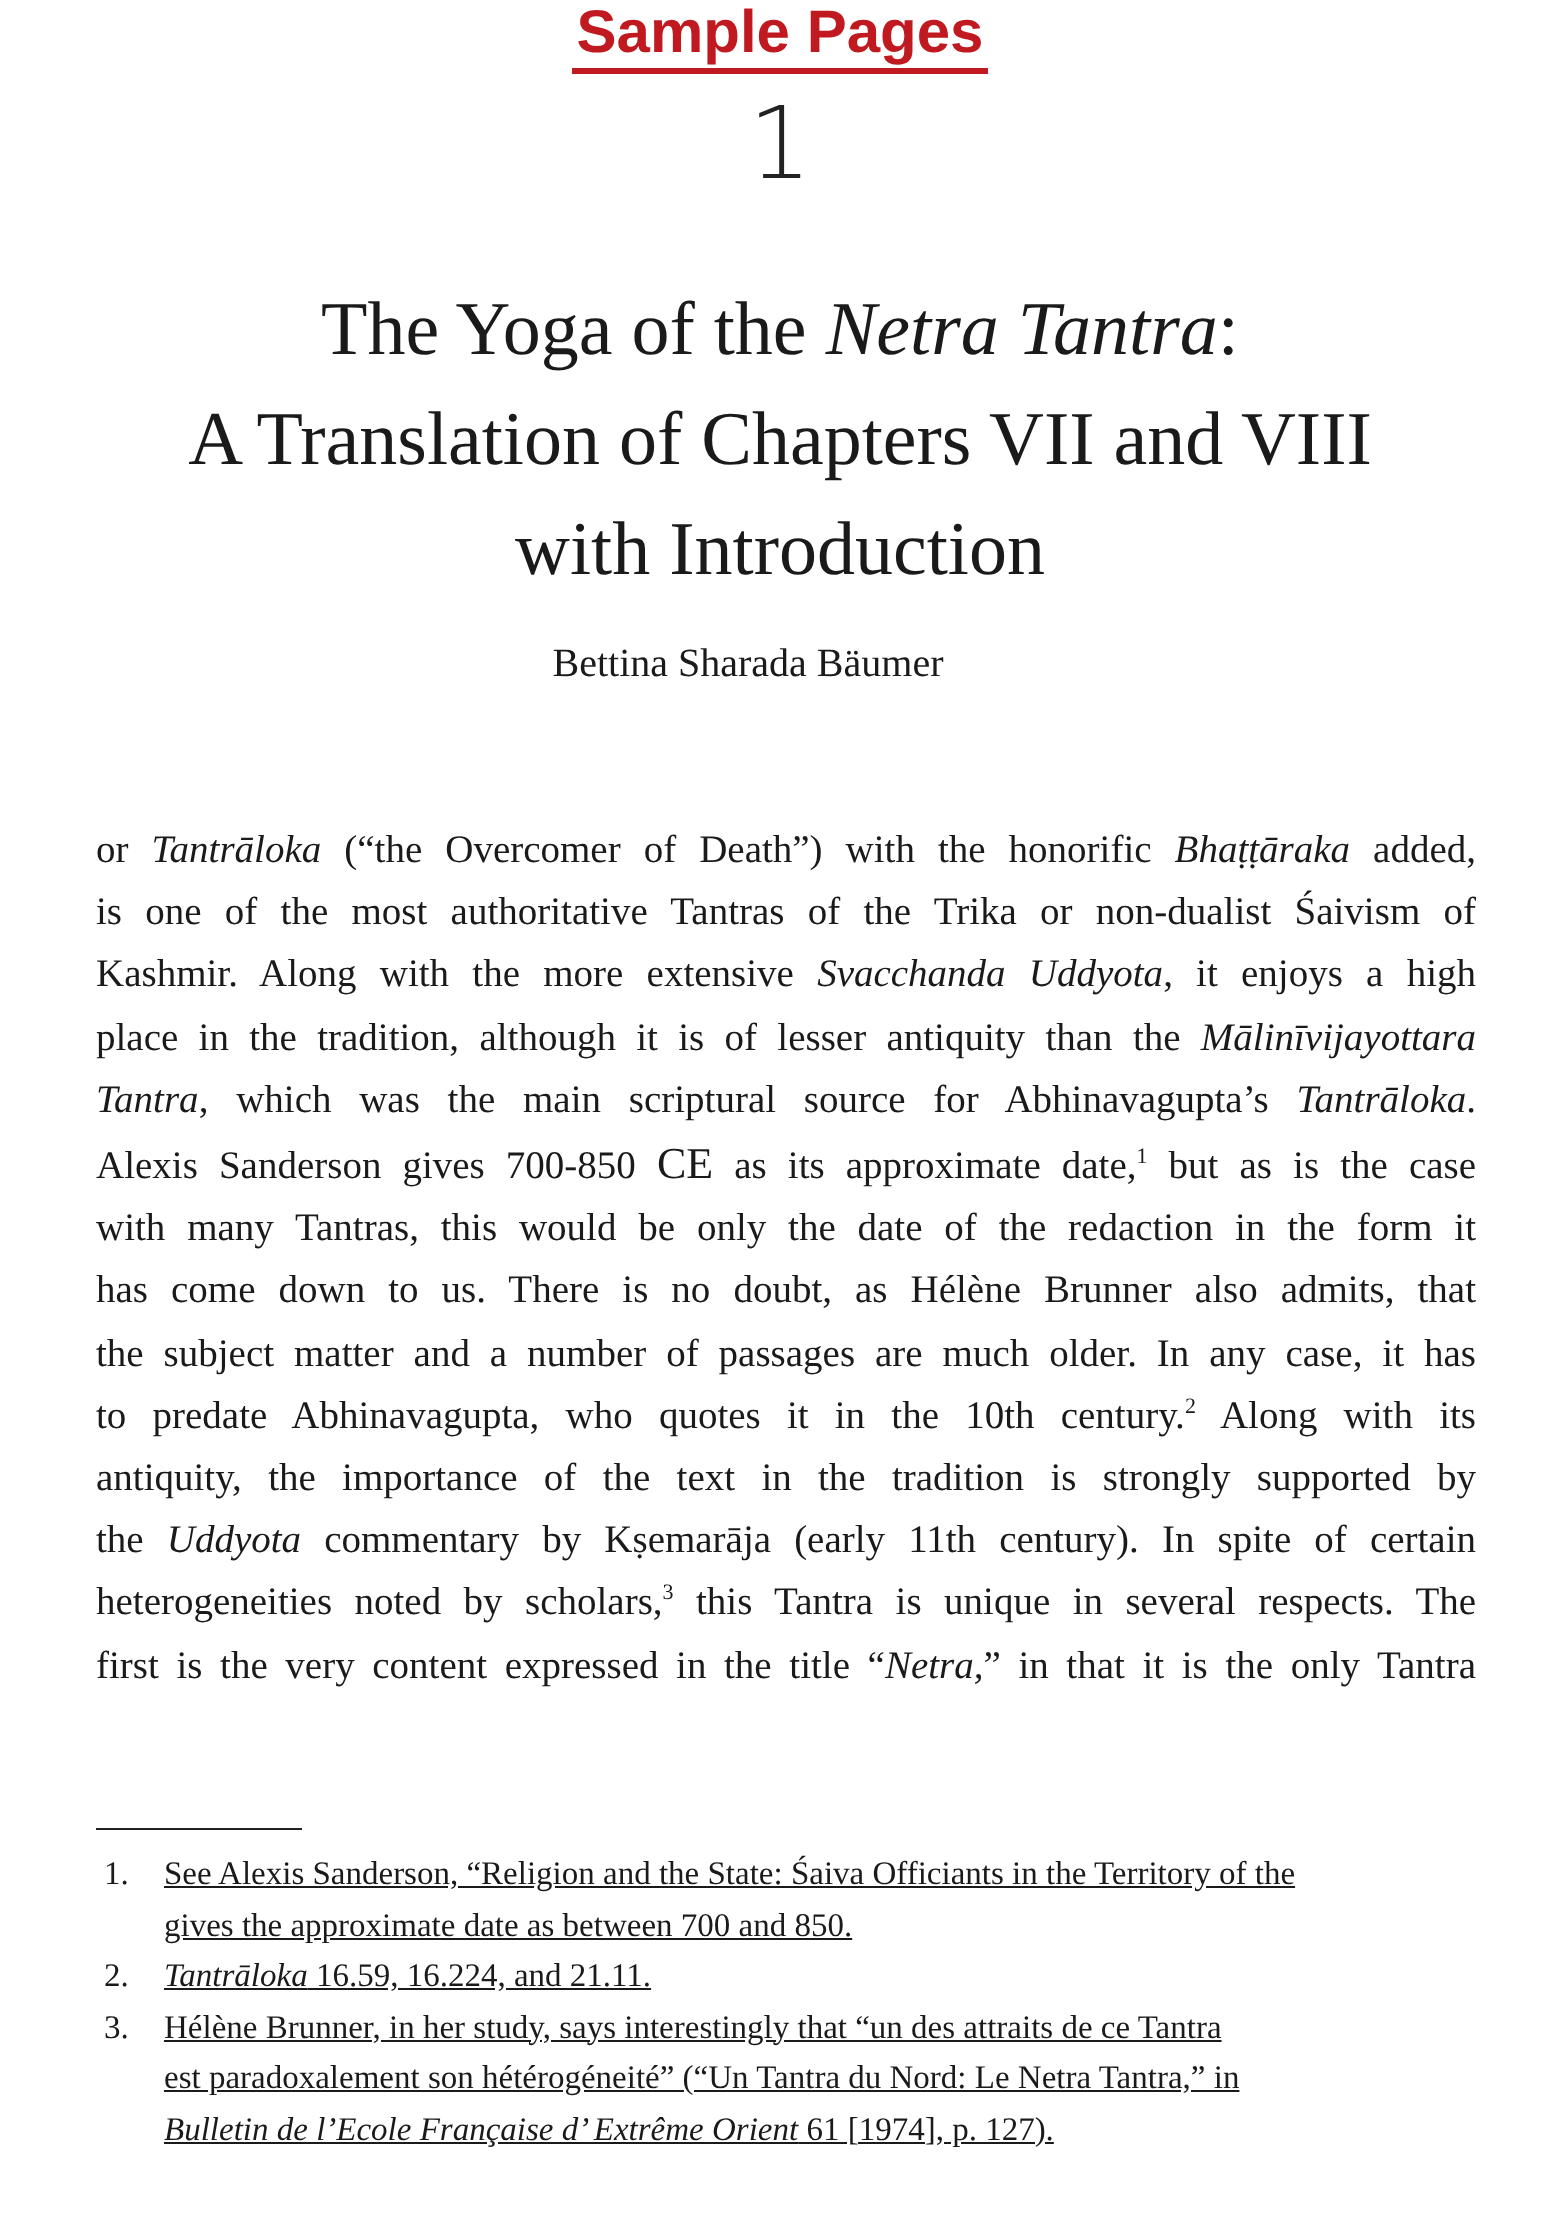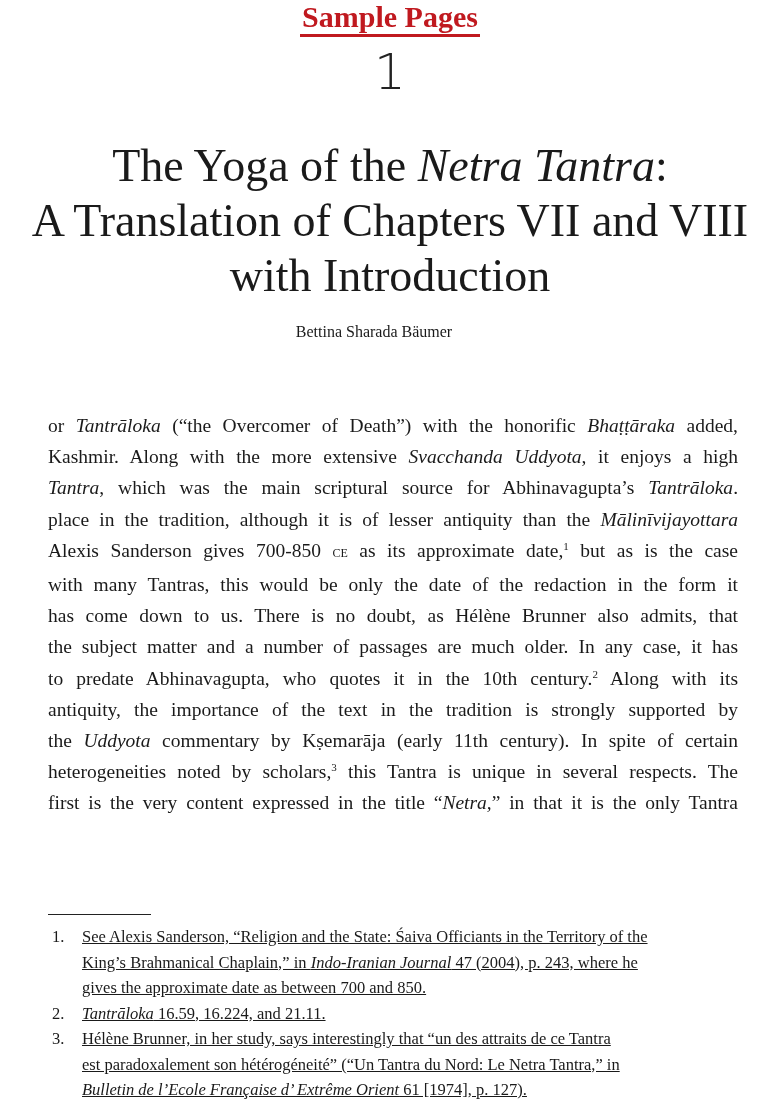--- a/index.html
+++ b/index.html
@@ -1,33 +1,33 @@
 <!DOCTYPE html>
 <html><head>
 <meta charset="utf-8">
 <style>
   html, body { margin: 0; padding: 0; background: #ffffff; }
   body { width: 780px; height: 1108px; position: relative; overflow: hidden;
          font-family: "Liberation Serif", "DejaVu Serif", serif; color: #1a1a1a; }
   .banner { position: absolute; top: 0; left: 0; width: 780px; text-align: center; }
-  .banner-text { display: inline-block; font-family: Liberation Serif, serif; font-weight: bold;
+  .banner-text { display: inline-block; font-family: Liberation Sans, sans-serif; font-weight: bold;
                  font-size: 30px; color: #c0191f; line-height: 34px; padding: 0 2px;
                  border-bottom: 3px solid #c0191f; }
   .chapter-num { position: absolute; top: 42px; left: 0; width: 780px; text-align: center;
                  font-family: "DejaVu Sans", sans-serif; font-weight: 300; font-size: 50px; line-height: 60px; color: #222; }
   .title { position: absolute; top: 138px; left: 0; width: 780px; text-align: center;
-           font-size: 46px; line-height: 55px; color: #1a1a1a; }
+           font-size: 38px; line-height: 55px; color: #1a1a1a; }
   .title em { font-style: italic; }
   .author { position: absolute; top: 318px; left: 0; width: 748px; text-align: center;
-            font-size: 16px; line-height: 28px; }
+            font-size: 20px; line-height: 28px; }
   .body-text { position: absolute; top: 410px; left: 48px; width: 690px;
                font-size: 19.5px; line-height: 31.2px; text-align: justify; }
   .body-text .line { display: block; text-align: justify; text-align-last: justify; white-space: nowrap; }
   sup { font-size: 11px; line-height: 0; vertical-align: super; }
-  .sc { font-variant: small-caps; font-size: 12px; }
+  .sc { font-variant: small-caps; font-size: 22px; }
   .fn-rule { position: absolute; top: 914px; left: 48px; width: 103px; height: 0; border-top: 1.5px solid #222; }
   .footnotes { position: absolute; top: 924px; left: 48px; width: 692px; font-size: 16.5px; line-height: 25.5px; }
   .fn { display: flex; }
   .fn-num { width: 30px; flex: none; text-align: left; padding-left: 4px; }
   .fn-body { flex: 1; text-decoration: underline; }
   .fn-body .line { display: block; white-space: nowrap; }
 </style>
 </head>
 <body>
 
@@ -40,42 +40,42 @@
 <div class="title">
   <div><span>The Yoga of the </span><em>Netra Tantra</em><span>:</span></div>
   <div>A Translation of Chapters VII and VIII</div>
   <div>with Introduction</div>
 </div>
 
 <div class="author">Bettina Sharada Bäumer</div>
 
 <div class="body-text" id="body-text">
     <span class="line">or <em>Tantrāloka</em> (“the Overcomer of Death”) with the honorific <em>Bhaṭṭāraka</em> added,</span>
+    <span class="line">is one of the most authoritative Tantras of the Trika or non-dualist Śaivism of</span>
     <span class="line">Kashmir. Along with the more extensive <em>Svacchanda Uddyota</em>, it enjoys a high</span>
+    <span class="line">place in the tradition, although it is of lesser antiquity than the <em>Mālinīvijayottara</em></span>
     <span class="line"><em>Tantra</em>, which was the main scriptural source for Abhinavagupta’s <em>Tantrāloka</em>.</span>
-    <span class="line">place in the tradition, although it is of lesser antiquity than the <em>Mālinīvijayottara</em></span>
     <span class="line">Alexis Sanderson gives 700-850 <span class="sc">CE</span> as its approximate date,<sup>1</sup> but as is the case</span>
     <span class="line">with many Tantras, this would be only the date of the redaction in the form it</span>
     <span class="line">has come down to us. There is no doubt, as Hélène Brunner also admits, that</span>
     <span class="line">the subject matter and a number of passages are much older. In any case, it has</span>
     <span class="line">to predate Abhinavagupta, who quotes it in the 10th century.<sup>2</sup> Along with its</span>
     <span class="line">antiquity, the importance of the text in the tradition is strongly supported by</span>
     <span class="line">the <em>Uddyota</em> commentary by Kṣemarāja (early 11th century). In spite of certain</span>
     <span class="line">heterogeneities noted by scholars,<sup>3</sup> this Tantra is unique in several respects. The</span>
     <span class="line">first is the very content expressed in the title “<em>Netra,</em>” in that it is the only Tantra</span>
   </div>
 
 <div class="fn-rule"></div>
 
 <div class="footnotes" id="footnotes">
     <div class="fn">
       <span class="fn-num">1.</span>
       <div class="fn-body">
         <span class="line">See Alexis Sanderson, “Religion and the State: Śaiva Officiants in the Territory of the</span>
-        <span class="line">King’s Brahmanical Chaplain,” in <em>Indo-Iranian Journal</em> 47 (2004), p. 243, where he</span>
         <span class="line">gives the approximate date as between 700 and 850.</span>
       </div>
     </div>
     <div class="fn">
       <span class="fn-num">2.</span>
       <div class="fn-body">
         <span class="line"><em>Tantrāloka</em> 16.59, 16.224, and 21.11.</span>
       </div>
     </div>
     <div class="fn">

